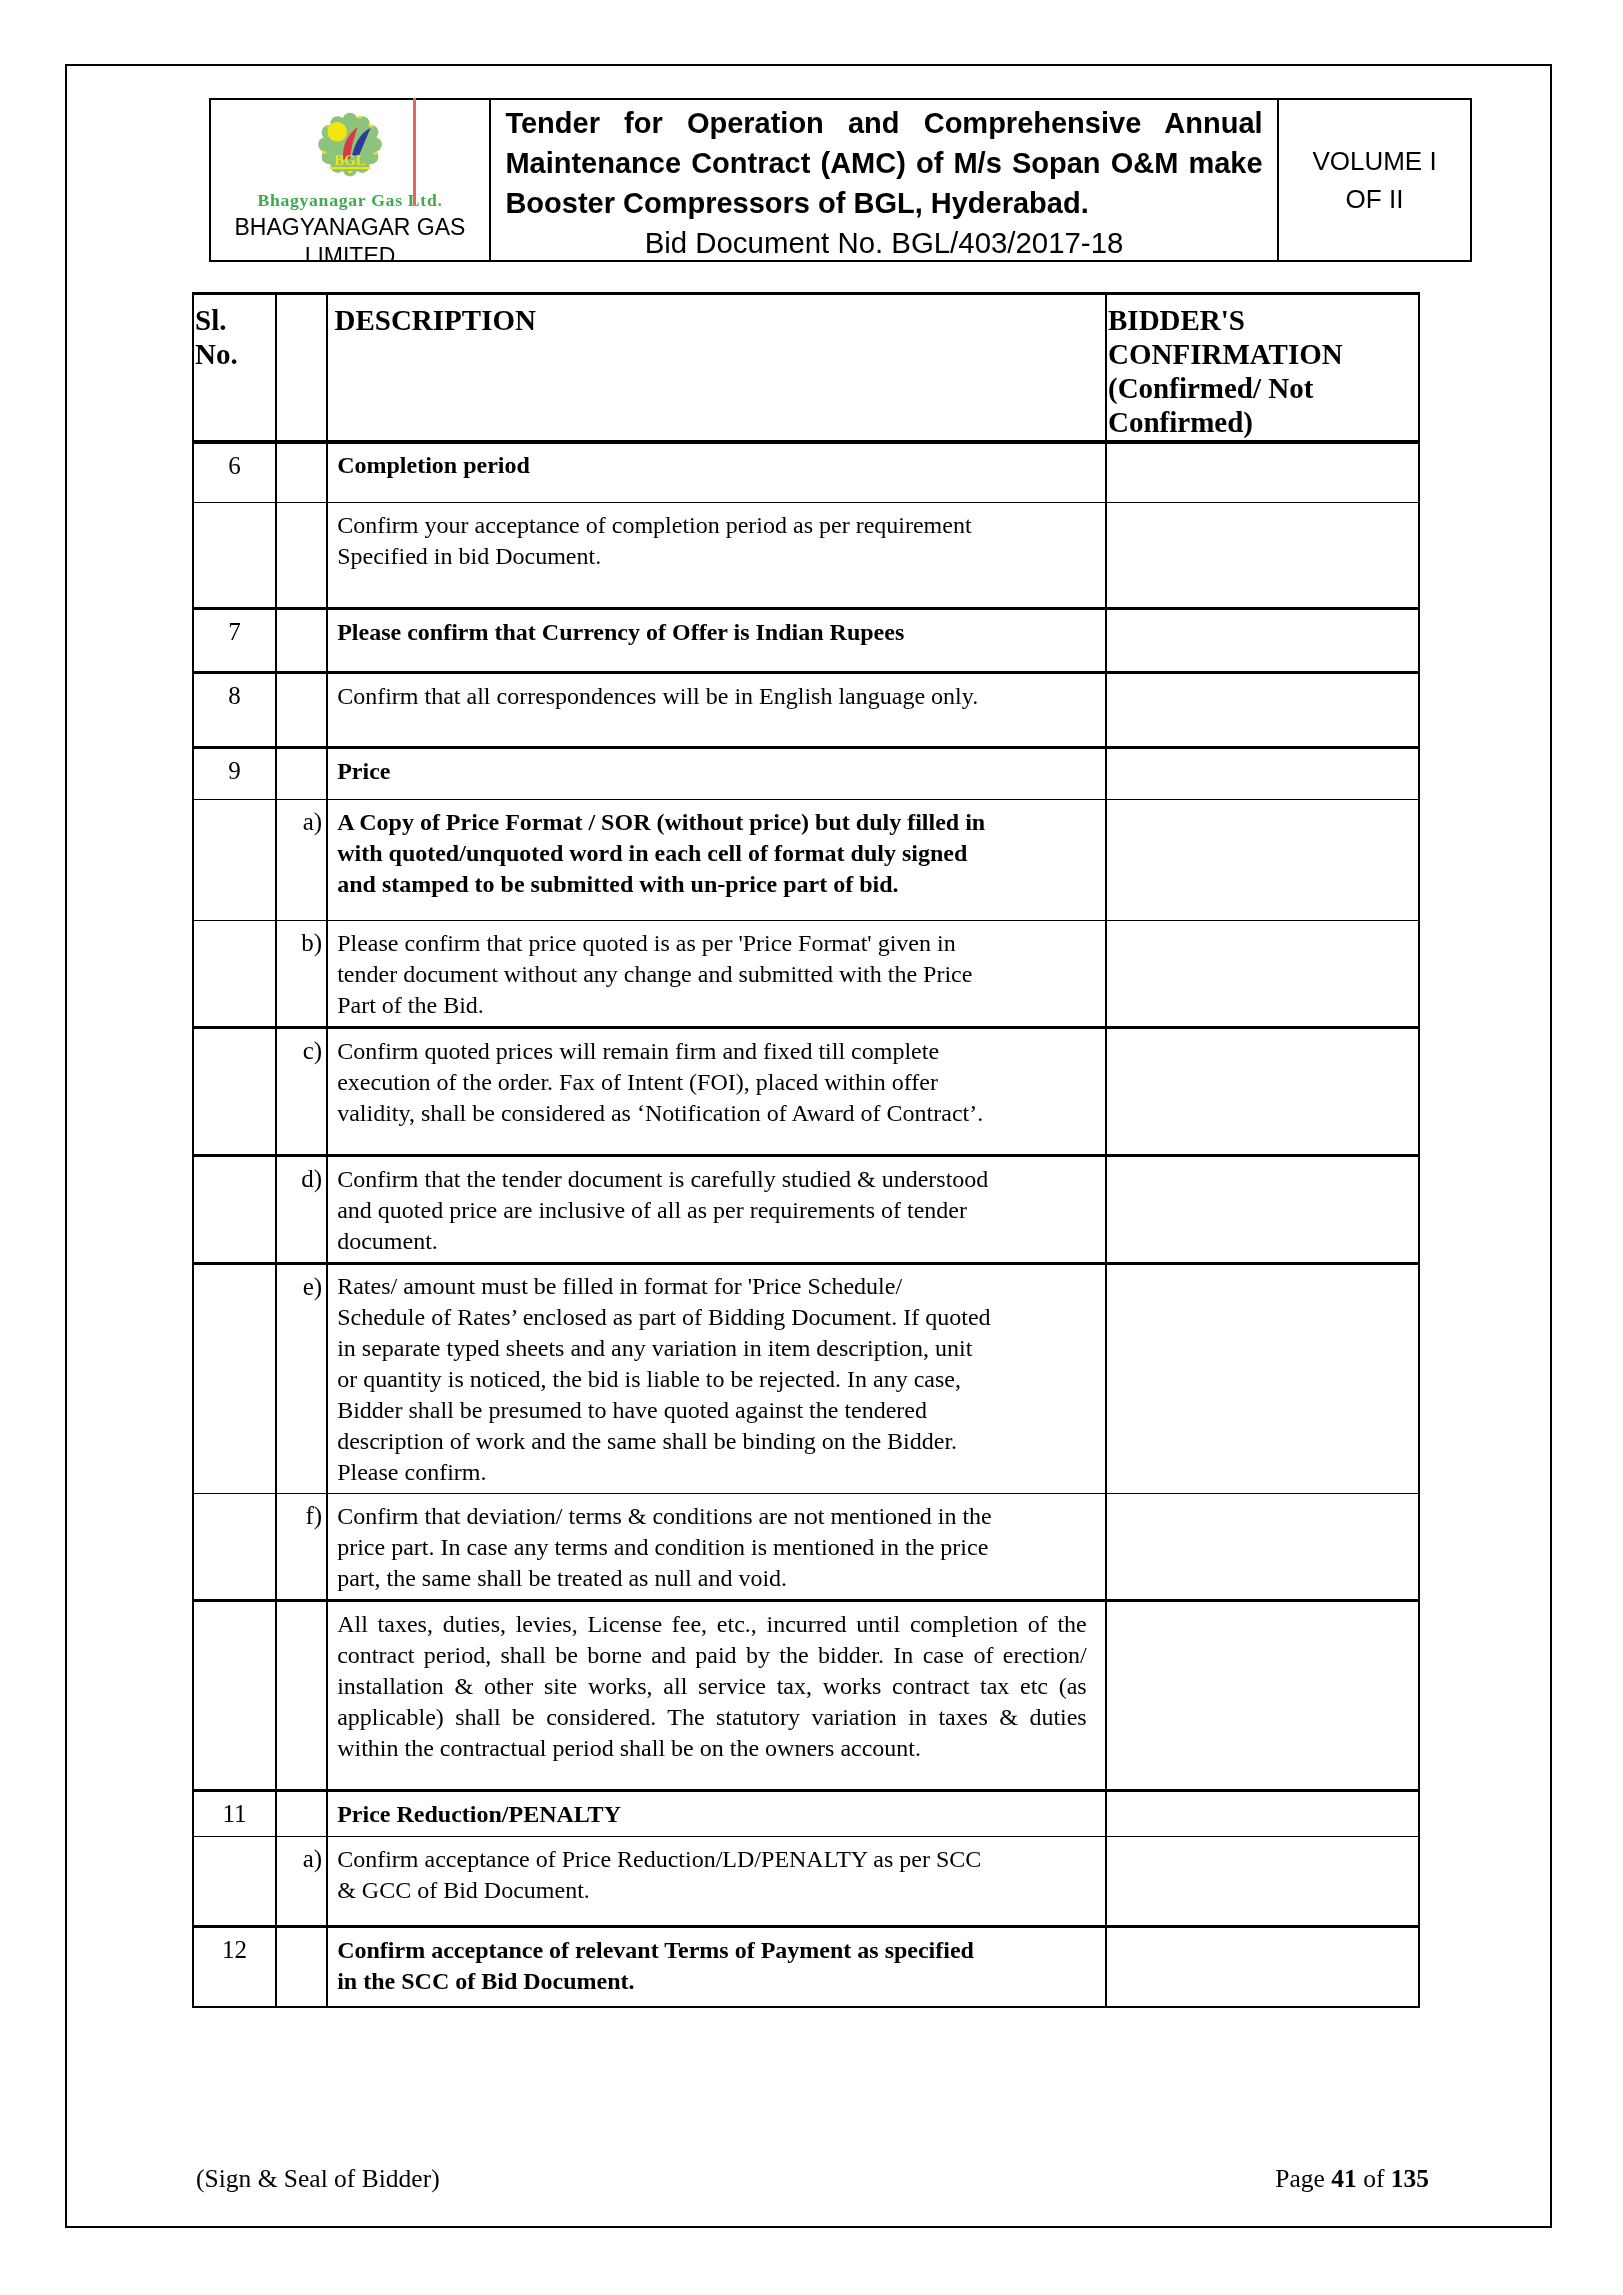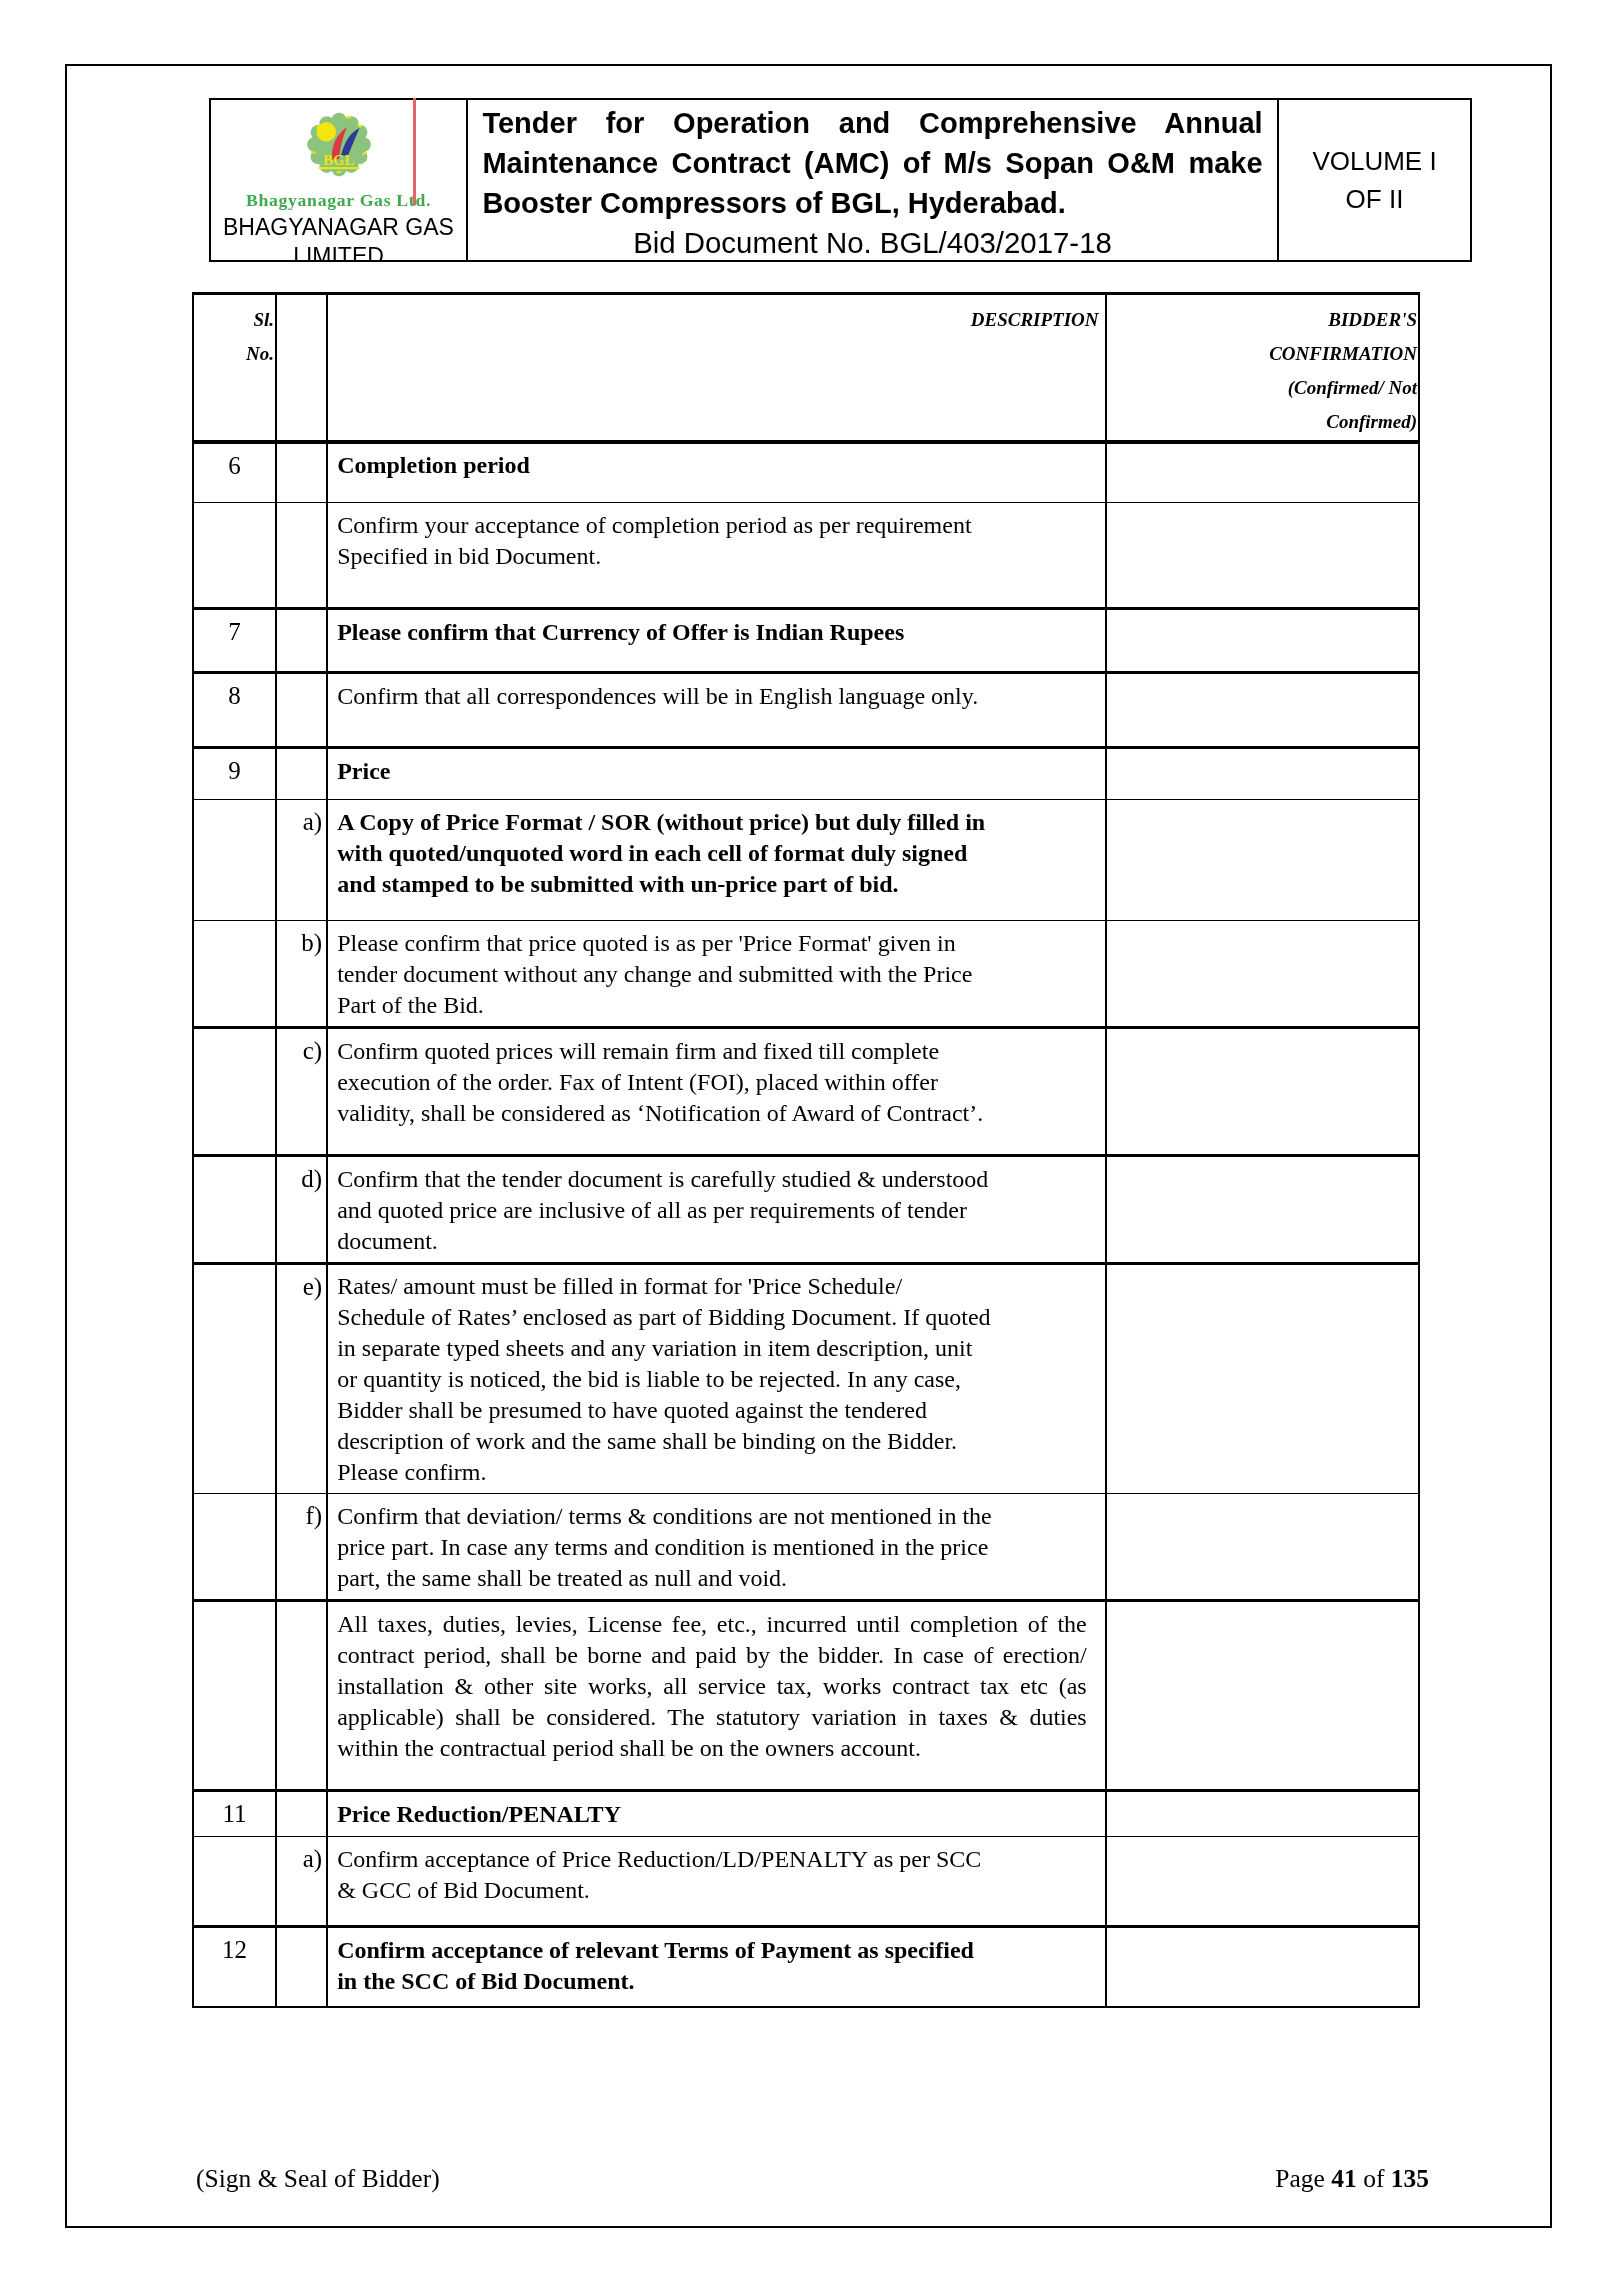--- a/index.html
+++ b/index.html
@@ -11,21 +11,21 @@
   .page-border {
     position:absolute; left:65px; top:64px; width:1487px; height:2164px;
     border:2px solid #000; box-sizing:border-box;
   }
   
   .header-table {
     position:absolute; left:209px; top:98px; width:1263px; height:164px;
     border:2px solid #000; box-sizing:border-box; display:flex; background:#fff;
   }
   .logo-cell {
-    width:257px; border-right:2px solid #000; box-sizing:border-box;
+    width:280px; border-right:2px solid #000; box-sizing:border-box;
     display:flex; flex-direction:column; align-items:center; padding-top:5.2px;
     overflow:hidden;
   }
   .logo-tagline {
     font-size:17.7px; line-height:19.6px; font-weight:bold; color:#3faa4b;
     letter-spacing:0.7px; margin-top:0;
   }
   .company-name {
     font-family:Liberation Sans, sans-serif; font-size:23px; line-height:29px;
     text-align:center; white-space:pre-line; margin-top:2.6px; color:#000;
@@ -54,22 +54,22 @@
   }
   td { vertical-align:top; box-sizing:border-box; }
   .c-sl     { border-right:2px solid #000; text-align:center; font-size:25px; padding-top:7.9px; }
   .c-letter { border-right:2px solid #000; text-align:right;  font-size:25px; padding:7.9px 3.9px 0 0; }
   .c-desc   { border-right:2px solid #000; font-size:24px; line-height:31px; padding:6.5px 111px 5.2px 9.2px; }
   .c-conf   { }
   tr.bb2 > td { border-bottom:1.3px solid #000; }
   tr.bb6 > td { border-bottom:3.9px solid #000; }
   tr.head-row > td { border-bottom:4.6px solid #000; }
   .h-cell {
-    font-weight:bold; font-size:19px; line-height:34px; text-align:right;
-    white-space:pre-line; padding-top:7.9px;font-style:italic;
+    font-weight:bold; font-size:29px; line-height:34px; text-align:left;
+    white-space:pre-line; padding-top:7.9px;
   }
   .h-desc { padding:7.9px 6.5px 0 6.5px; }
   .bold .c-desc, td.bold { font-weight:bold;margin-left:28px; }
   td.sl-bold { font-weight:bold; }
   tr.justify .c-desc { text-align:justify; padding-right:18.3px; }
   
   .footer {
     position:absolute; left:196px; top:2163px; width:1233px;
     display:flex; justify-content:space-between; font-size:25.5px; line-height:31px;
   }

